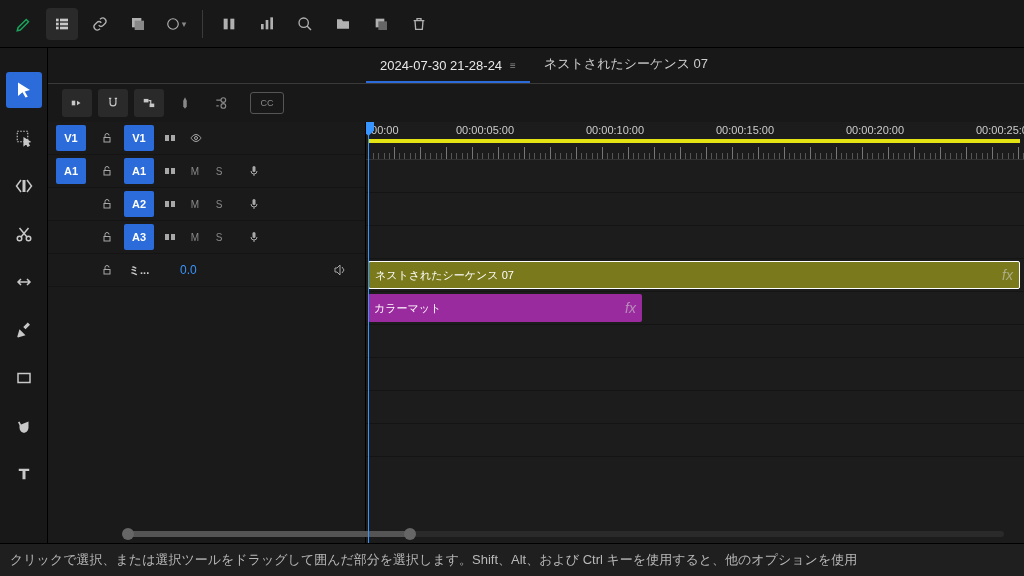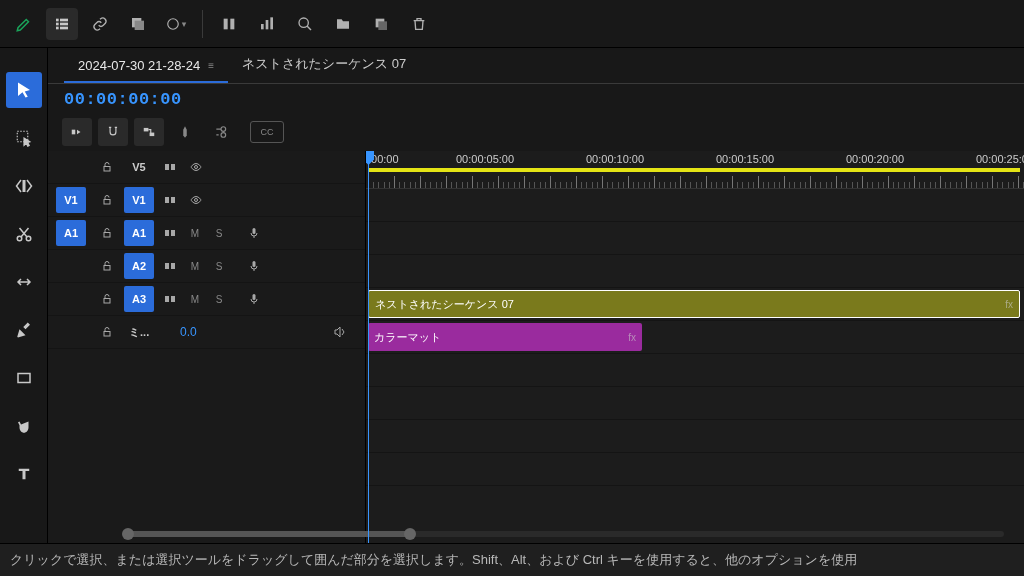--- a/index.html
+++ b/index.html
@@ -13,21 +13,21 @@
   .speed-btn { display: flex; align-items: center; gap: 8px; padding: 4px 12px; height: 30px; color: #d8d8d8; font-size: 13px; border-radius: 3px; background: #1c1c1c; margin-left: auto; }
   
   .main { display: flex; height: 495px; }
   
   .toolcol { width: 48px; background: #181818; display: flex; flex-direction: column; align-items: center; padding-top: 24px; gap: 12px; border-right: 1px solid #000; }
   .tool { width: 36px; height: 36px; display: flex; align-items: center; justify-content: center; color: #c8c8c8; border-radius: 3px; }
   .tool.active { background: #2b6cda; color: #fff; }
   
   .timeline-panel { flex: 1; display: flex; flex-direction: column; background: #181818; position: relative; }
   
-  .seq-tabs { height: 36px; display: flex; align-items: flex-end; padding-left: 16px; border-bottom: 1px solid #3a3a3a; }
+  .seq-tabs { height: 36px; display: flex; align-items: flex-end; padding-left: 16px; border-bottom: 1px solid #3a3a3a; justify-content: center; }
   .seq-tab { padding: 8px 14px; font-size: 13px; color: #ccc; border-bottom: 2px solid transparent; display: flex; align-items: center; gap: 8px; }
   .seq-tab.active { border-bottom-color: #2b6cda; color: #e8e8e8; }
   .menu-icon { color: #888; font-size: 10px; }
   
   .timecode-row { padding: 6px 0 4px 16px; }
   .timecode { color: #3895ff; font-family: "Courier New", monospace; font-size: 17px; font-weight: 600; letter-spacing: 0.5px; }
   
   .controls-row { display: flex; align-items: center; padding: 4px 0 4px 14px; gap: 6px; height: 38px; }
   .ctrl-btn { width: 30px; height: 28px; display: flex; align-items: center; justify-content: center; background: #2a2a2a; border-radius: 3px; color: #c4c4c4; }
   .ctrl-btn.plain { background: transparent; }
@@ -54,21 +54,21 @@
   .tick { position: absolute; bottom: 0; width: 1px; background: #555; }
   .tick.major { height: 12px; background: #777; }
   .tick.minor { height: 6px; }
   .yellow-bar { position: absolute; bottom: 16px; left: 2px; right: 4px; height: 4px; background: #e4e415; }
   
   .track-lanes { position: relative; }
   .lane { height: 33px; border-bottom: 1px solid #141414; position: relative; }
   .clip { position: absolute; top: 2px; bottom: 2px; border-radius: 2px; padding: 2px 6px; font-size: 11px; color: #fff; display: flex; align-items: center; }
   .clip.olive { background: #7a7a1c; border: 1px solid #fff; left: 2px; right: 4px; }
   .clip.purple { background: #9a2b9e; left: 2px; width: 274px; }
-  .fx { margin-left: auto; color: #ccc; font-size: 10px; opacity: 0.6; }
+  .fx { margin-left: auto; font-style: italic; color: #ccc; font-size: 14px; opacity: 0.6; }
   
   .playhead { position: absolute; top: 0; bottom: 0; width: 1px; background: #3895ff; left: 2px; z-index: 10; }
   .playhead-head { position: absolute; top: 0; left: -5px; width: 11px; height: 14px; background: #3895ff; clip-path: polygon(0 0, 100% 0, 100% 60%, 50% 100%, 0 60%); }
 
   .hscroll { position: absolute; bottom: 4px; left: 80px; right: 20px; height: 10px; display: flex; align-items: center; }
   .hscroll-track { flex: 1; height: 6px; background: #2a2a2a; border-radius: 3px; position: relative; }
   .hscroll-thumb { position: absolute; left: 0; width: 280px; height: 6px; background: #555; border-radius: 3px; }
   .hscroll-knob { width: 12px; height: 12px; background: #666; border-radius: 50%; }
   .hscroll-knob.left { margin-left: -6px; position: absolute; left: 0; top: -3px; }
   .hscroll-knob.right { position: absolute; left: 276px; top: -3px; }
@@ -209,23 +209,20 @@
     <div class="seq-tabs">
       <div class="seq-tab active">
         <span>2024-07-30 21-28-24</span>
         <span class="menu-icon">≡</span>
       </div>
       <div class="seq-tab">
         <span>ネストされたシーケンス 07</span>
       </div>
     </div>
 
-    <div class="timecode-row">
-      <span class="timecode">00:00:00:00</span>
-    </div>
 
     <div class="controls-row">
       <div class="ctrl-btn">
         <svg width="14" height="14" viewBox="0 0 24 24" fill="#c8c8c8">
             <rect x="3" y="8" width="6" height="8"></rect>
             <path d="M12 8l6 4-6 4z"></path>
           </svg>
       </div>
       <div class="ctrl-btn">
         <svg width="14" height="14" viewBox="0 0 24 24" fill="none" stroke="#c8c8c8" stroke-width="2">
@@ -247,42 +244,20 @@
       <div class="ctrl-btn plain">
         <svg width="14" height="14" viewBox="0 0 24 24" fill="none" stroke="#888" stroke-width="2">
             <path d="M20 7a4 4 0 0 1-8 0 4 4 0 0 1 8 0zM4 7h8M4 17h4M12 17a4 4 0 0 0 8 0 4 4 0 0 0-8 0z"></path>
           </svg>
       </div>
       <div class="cc-btn">CC</div>
     </div>
 
     <div class="tracks-area">
       <div class="track-headers">
-        <div class="track-row">
-          <div class="src-badge empty"></div>
-          <div class="mini-icon lock-icon">
-              <svg width="12" height="12" viewBox="0 0 24 24" fill="none" stroke="#a8a8a8" stroke-width="2">
-                <rect x="6" y="11" width="12" height="9"></rect>
-                <path d="M8 11V7a4 4 0 0 1 8 0"></path>
-              </svg>
-            </div>
-          <div class="trk-badge">V5</div>
-          <div class="mini-icon">
-              <svg width="14" height="12" viewBox="0 0 24 24" fill="#a8a8a8">
-                <rect x="2" y="6" width="8" height="12"></rect>
-                <rect x="14" y="6" width="8" height="12"></rect>
-              </svg>
-            </div>
-          <div class="mini-icon">
-              <svg width="16" height="12" viewBox="0 0 24 24" fill="none" stroke="#a8a8a8" stroke-width="2">
-                <path d="M2 12s4-7 10-7 10 7 10 7-4 7-10 7-10-7-10-7z"></path>
-                <circle cx="12" cy="12" r="3"></circle>
-              </svg>
-            </div>
-        </div>
         <div class="track-row">
           <div class="src-badge">V1</div>
           <div class="mini-icon lock-icon">
               <svg width="12" height="12" viewBox="0 0 24 24" fill="none" stroke="#a8a8a8" stroke-width="2">
                 <rect x="6" y="11" width="12" height="9"></rect>
                 <path d="M8 11V7a4 4 0 0 1 8 0"></path>
               </svg>
             </div>
           <div class="trk-badge blue">V1</div>
           <div class="mini-icon">

